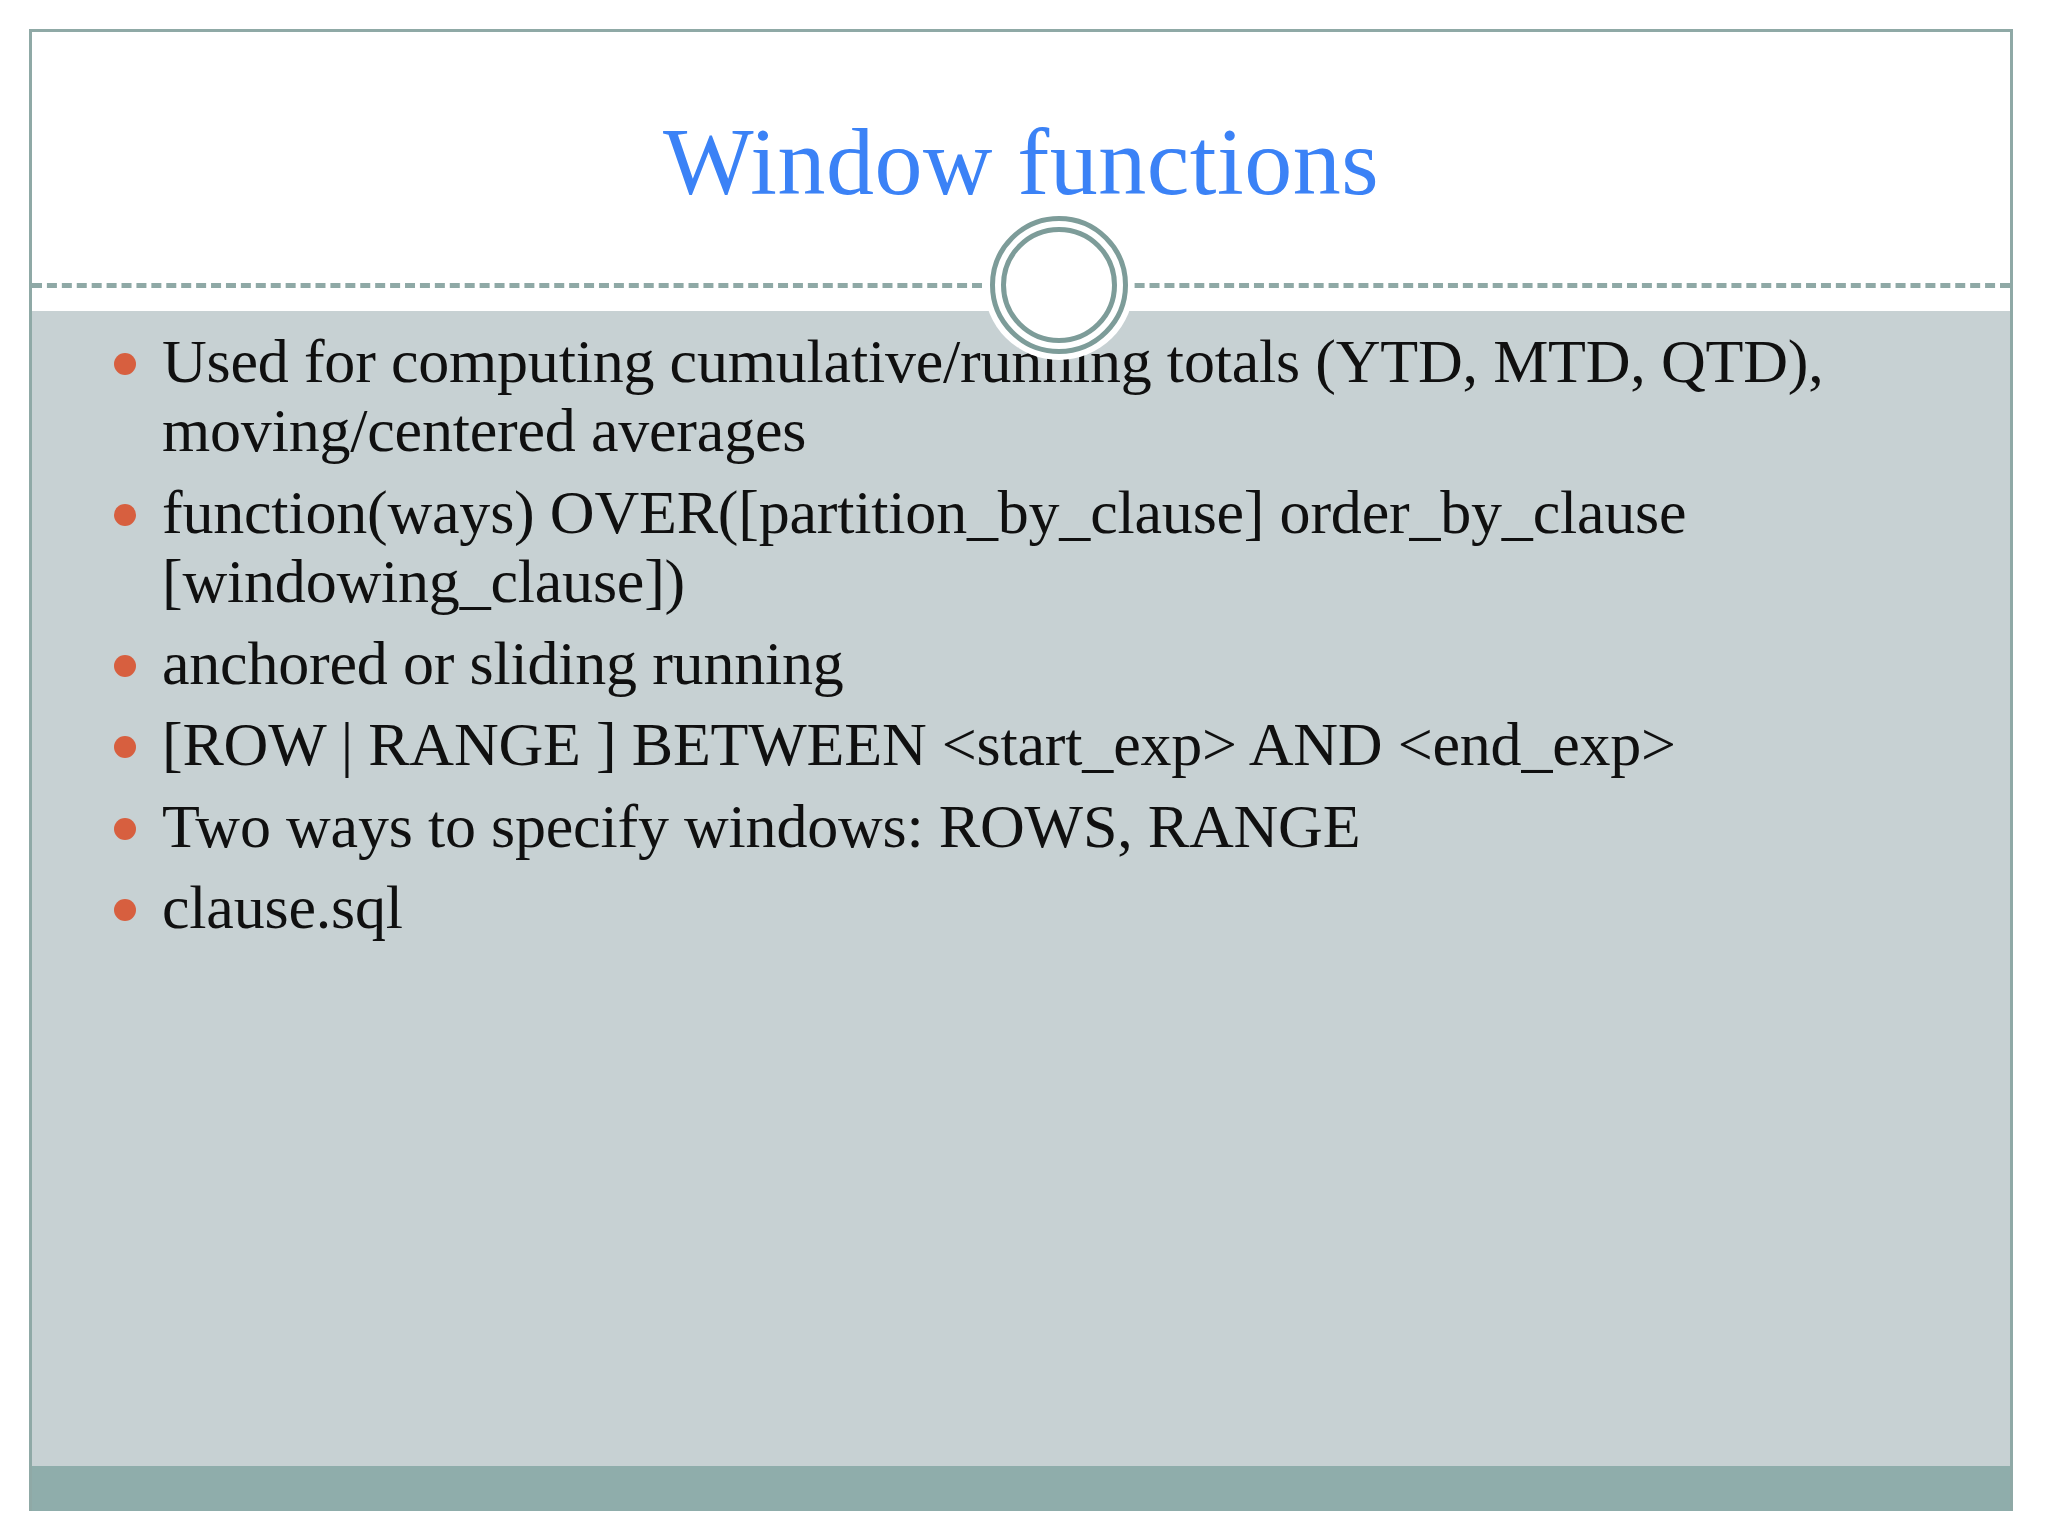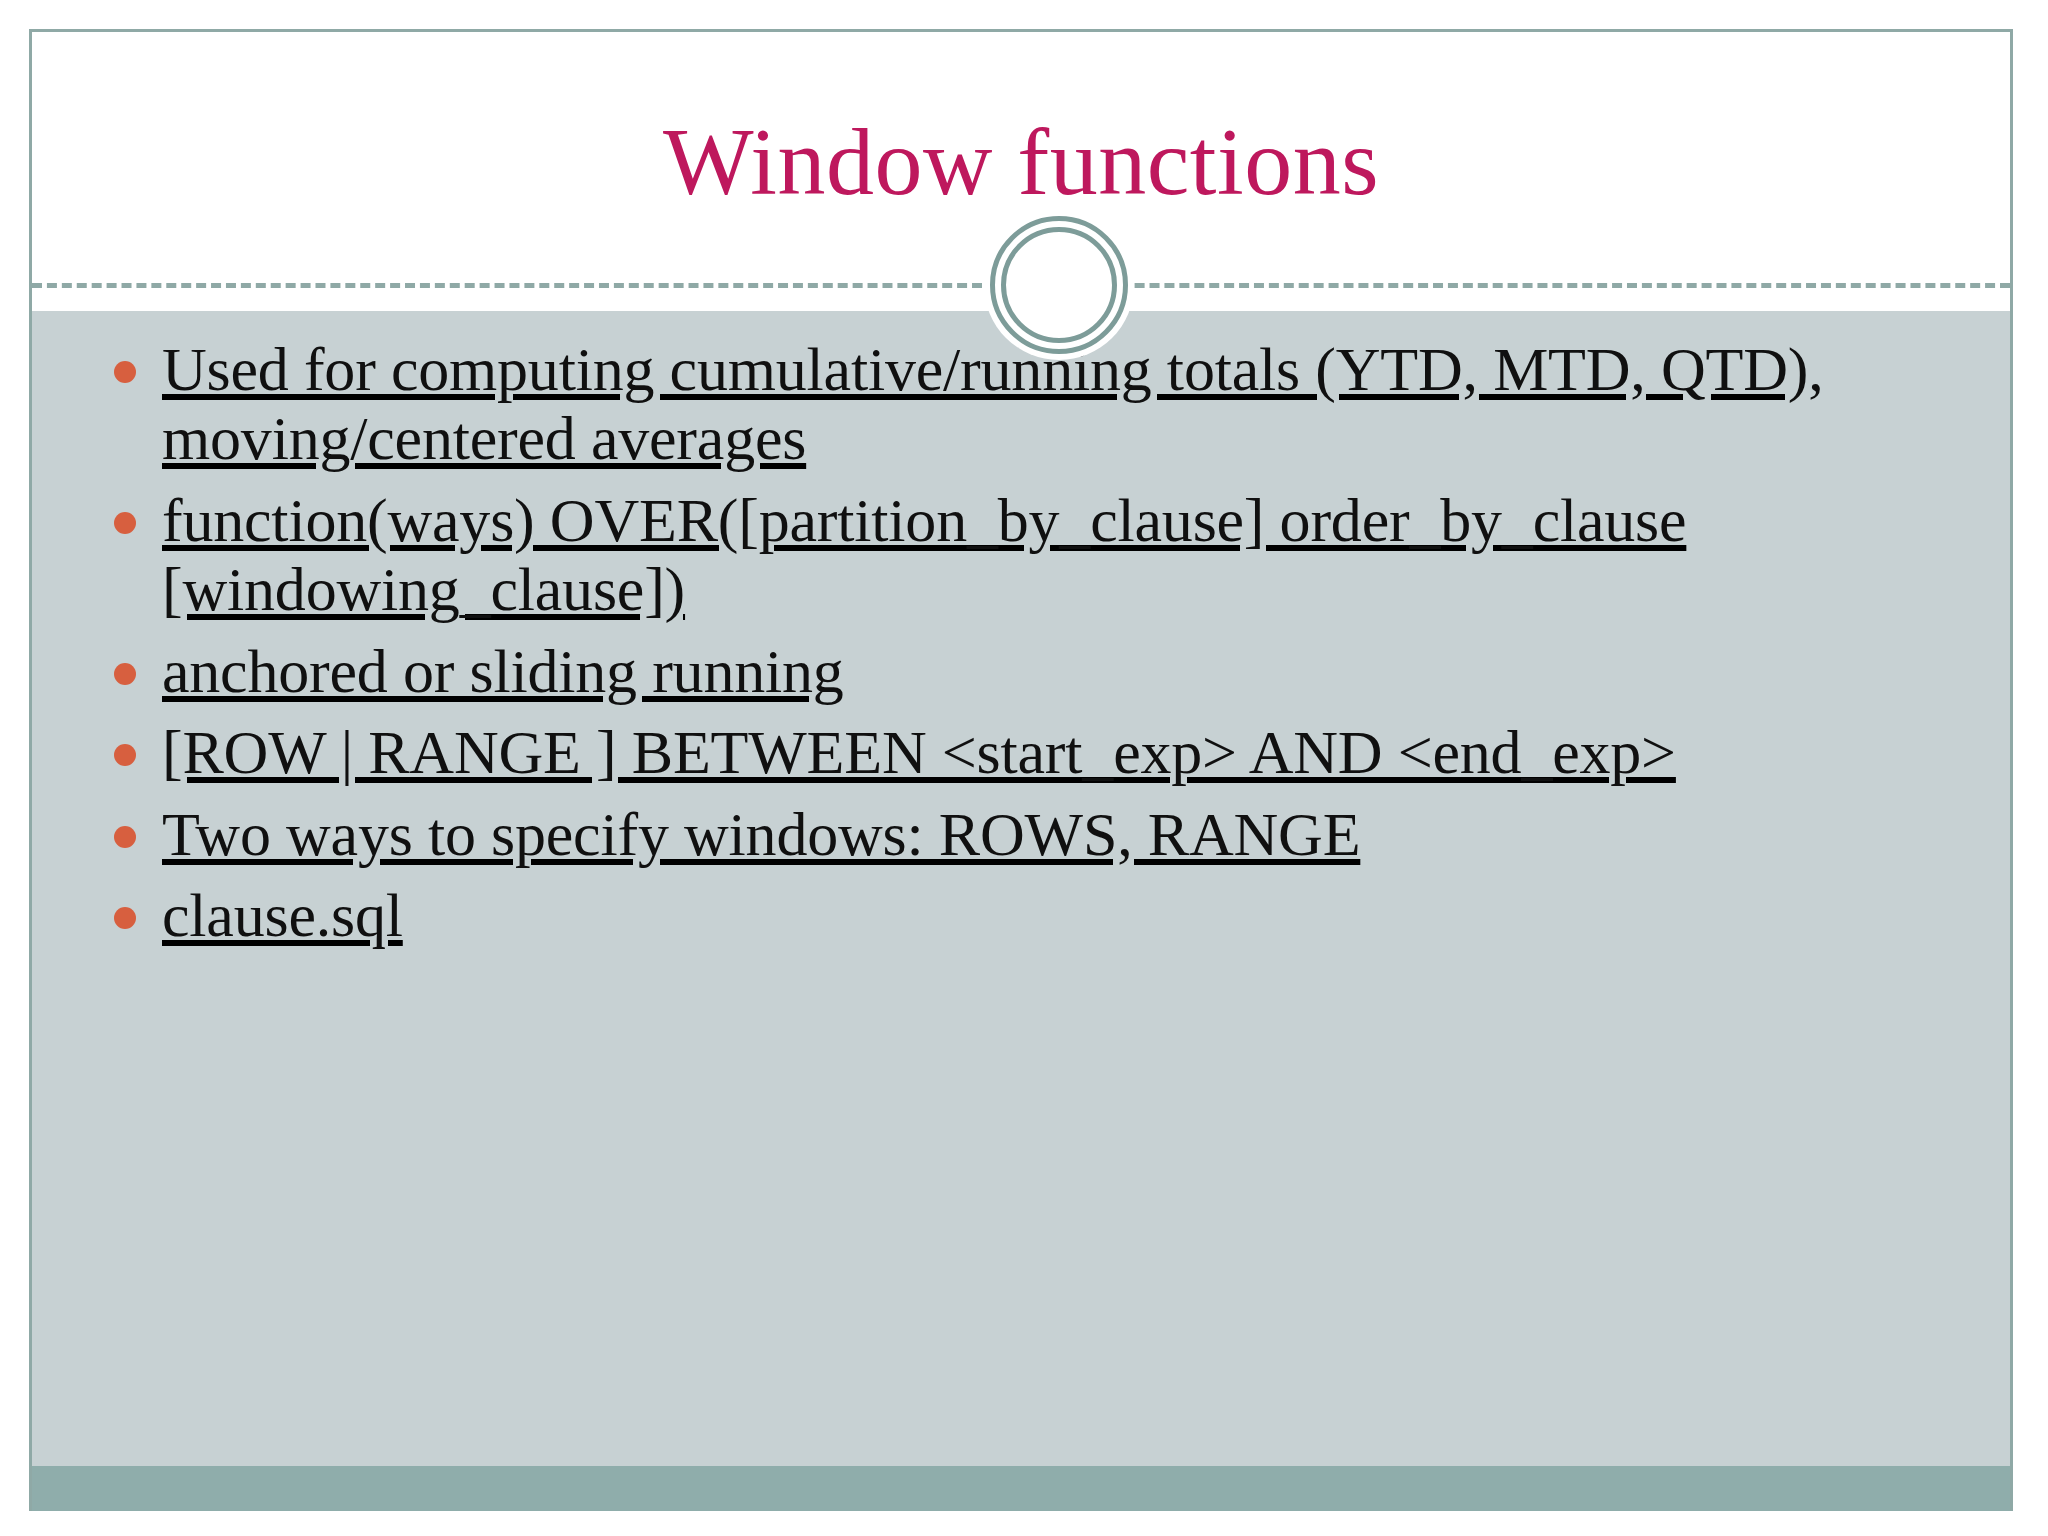--- a/index.html
+++ b/index.html
@@ -43,21 +43,21 @@
     width: 1978px;
     height: 250px;
     display: flex;
     align-items: center;
     justify-content: center;
   }
   .slide-title {
     font-family: "Liberation Serif", "DejaVu Serif", serif;
     font-size: 96px;
     font-weight: 400;
-    color: #be185d;
+    color: #3b82f6;
     letter-spacing: 0.5px;
     line-height: 1.05;
     white-space: nowrap;
     text-align: right;
     margin-top: 11px;
   }
 
   
   .divider-wrap {
     position: absolute;
@@ -114,23 +114,22 @@
     top: 311px;
     width: 1978px;
     height: 1155px;
     background: #c7d1d3;
     z-index: 1;
   }
 
   .bullet-list {
     position: absolute;
     left: 52px;
-    top: 24px;
+    top: 16px;
     width: 1900px;
-    text-decoration: underline;
   }
 
   .bullet-item {
     position: relative;
     padding-left: 78px;
     margin-bottom: 12px;
     font-family: "Liberation Serif", "DejaVu Serif", serif;
     font-size: 62px;
     line-height: 1.12;
     color: #101010;

